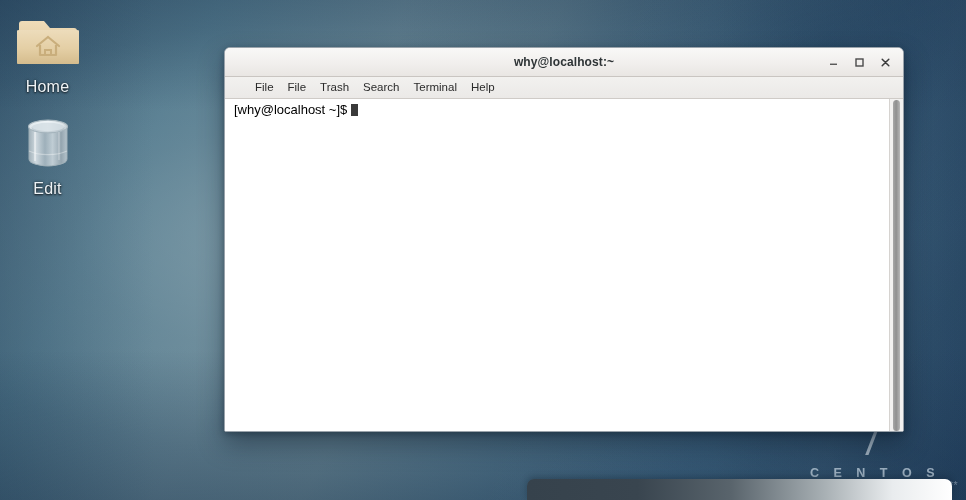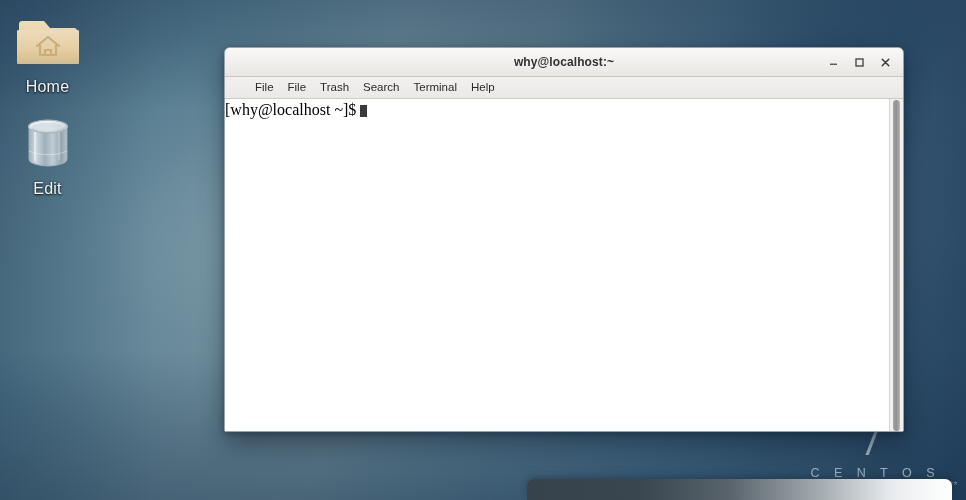--- a/index.html
+++ b/index.html
@@ -159,23 +159,23 @@
     line-height: 1;
   }
   .term-body {
     position: relative;
     height: calc(100% - 50px);
     background: #ffffff;
     display: flex;
   }
   .term-text {
     flex: 1;
-    padding: 4px 4px 0 0;
-    font-family: Liberation Serif, serif;
-    font-size: 16px;
+    padding: 4px 4px 0 9px;
+    font-family: Liberation Sans, sans-serif;
+    font-size: 13px;
     line-height: 14px;
     color: #000;
     white-space: pre;
     overflow: hidden;
   }
   .cursor-block {
     display: inline-block;
     width: 7px;
     height: 12px;
     background: #3a3a3a;
@@ -212,20 +212,21 @@
     line-height: 0.95;
     color: rgba(232,241,247,0.62);
     letter-spacing: 1px;
   }
   .brand-name {
     margin-top: 2px;
     font-size: 12.5px;
     letter-spacing: 5.5px;
     color: rgba(223,236,245,0.62);
     padding-left: 5px;
+    font-weight: bold;
   }
   .watermark {
     position: absolute;
     right: 8px;
     bottom: 9px;
     font-size: 10.5px;
     color: rgba(226,236,244,0.40);
     letter-spacing: 0.4px;
     pointer-events: none;
   }

